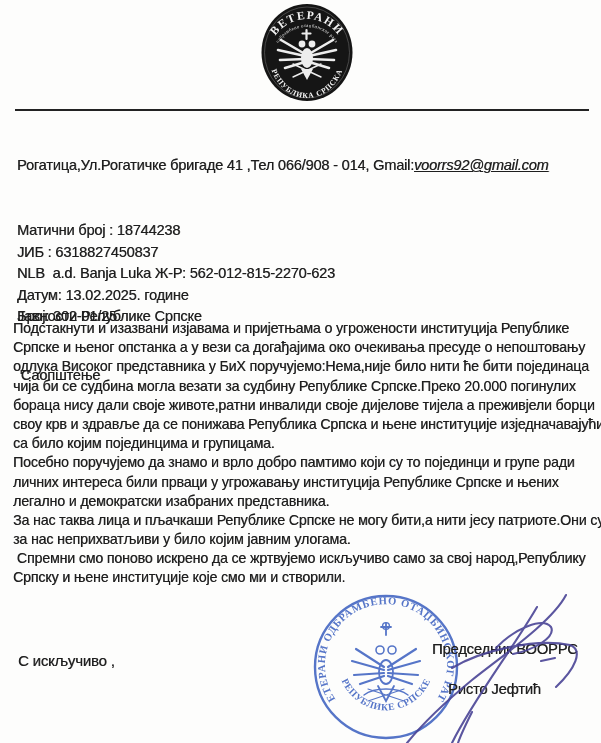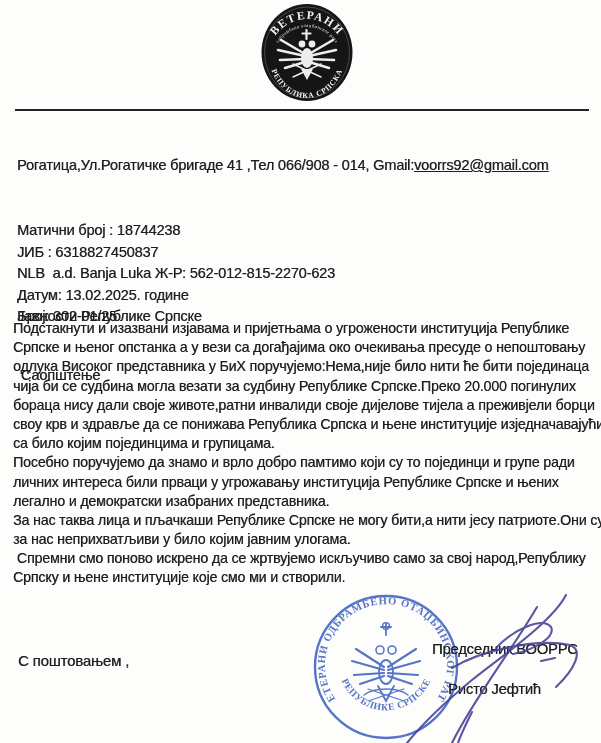--- a/index.html
+++ b/index.html
@@ -7,21 +7,21 @@
     position:relative;width:601px;height:743px;overflow:hidden;
     background:#fdfdfc;
     font-family:"Liberation Sans",sans-serif;
     color:#1e1e1e;
   }
   .ink{ text-shadow:0.4px 0 0 rgba(25,25,25,0.65); }
   .logo{ position:absolute; left:259px; top:2px; width:96px; height:101px; }
   .rule{ position:absolute; left:15px; top:109px; width:574px; height:2px; background:#232323; }
   .header{ position:absolute; left:17px; top:112px; font-size:14.6px; line-height:21.6px; letter-spacing:-0.2px; white-space:pre; }
   .header .hline{ height:21.6px; white-space:pre; }
-  .email{ text-decoration:underline; }
+  .email{ text-decoration:underline;font-style:italic; }
   .recipient{ position:absolute; left:17px; top:268px; font-size:14.6px; line-height:19.6px; letter-spacing:-0.2px; white-space:pre; }
   .bodytext{ position:absolute; left:13px; top:319px; font-size:14.2px; line-height:19.2px; letter-spacing:-0.15px; }
   .bodytext div{ white-space:pre; height:19.2px; }
   .closing{ position:absolute; left:18px; top:652px; font-size:15px; letter-spacing:-0.2px; }
   .sig-title{ position:absolute; left:432px; top:641px; font-size:14.8px; letter-spacing:-0.2px; }
   .sig-name{ position:absolute; left:448px; top:681px; font-size:14.8px; letter-spacing:-0.2px; }
   .stamp{ position:absolute; left:310px; top:591px; width:152px; height:152px; opacity:0.88; }
   .signature-overlay{ position:absolute; left:0; top:0; width:601px; height:743px; pointer-events:none; }
 </style>
 </head>
@@ -89,21 +89,21 @@
       <div>са било којим појединцима и групицама.</div>
       <div>Посебно поручујемо да знамо и врло добро памтимо који су то појединци и групе ради</div>
       <div>личних интереса били прваци у угрожавању институција Републике Српске и њених</div>
       <div>легално и демократски изабраних представника.</div>
       <div>За нас таква лица и пљачкаши Републике Српске не могу бити,а нити јесу патриоте.Они су</div>
       <div>за нас неприхватљиви у било којим јавним улогама.</div>
       <div> Спремни смо поново искрено да се жртвујемо искључиво само за свој народ,Републику</div>
       <div>Српску и њене институције које смо ми и створили.</div>
     </div>
 
-  <div class="closing ink">С поштовањем ,</div>
+  <div class="closing ink">С искључиво ,</div>
 
   <svg class="stamp" viewBox="0 0 152 152" aria-hidden="true">
     <g fill="none" stroke="#3f63c1">
       <circle cx="76" cy="76" r="71" stroke-width="2.4"></circle>
     </g>
     <defs>
       <path id="sp1" d="M 24,106 A 61,61 0 1 1 128,106"></path>
       <path id="sp2" d="M 31,88 A 48,48 0 0 0 121,88"></path>
     </defs>
     <text font-size="10.6" font-weight="bold" fill="#3f63c1" letter-spacing="0.8" font-family="Liberation Serif,serif">

